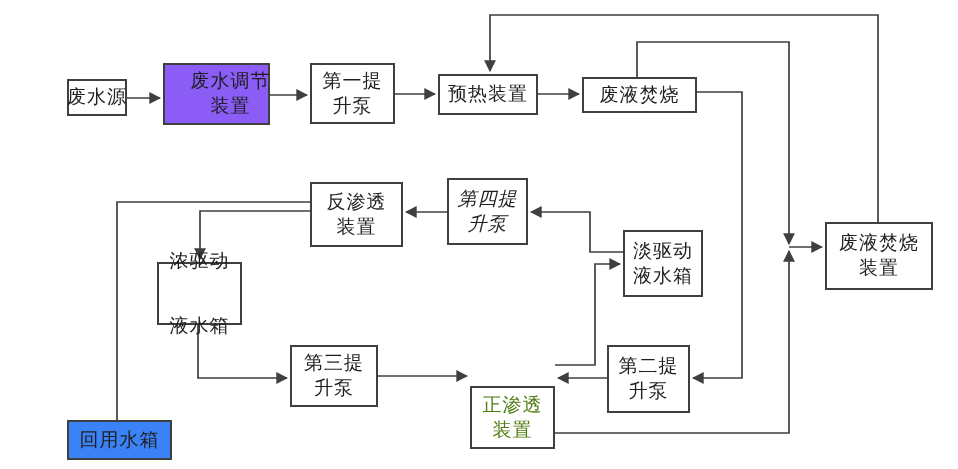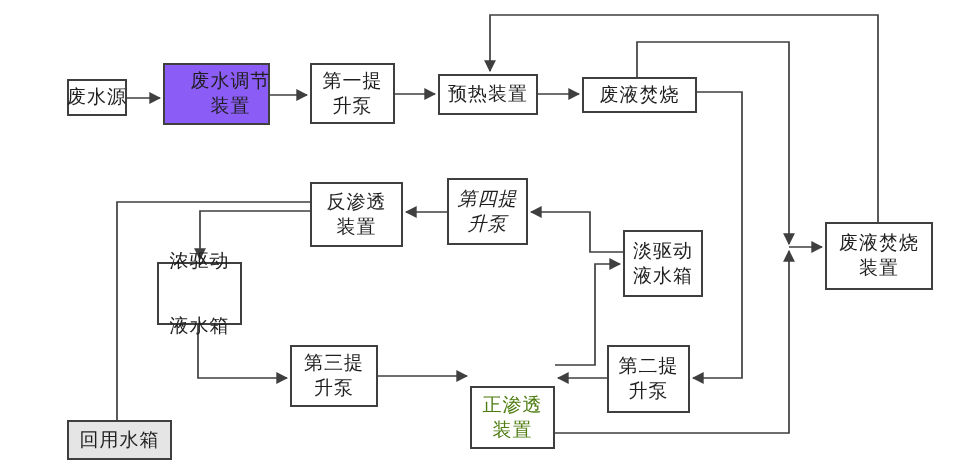--- a/index.html
+++ b/index.html
@@ -107,17 +107,17 @@
         <span class="line">升泵</span>
       </div>
       <div class="node" style="left: 470px; top: 342px; width: 85px; height: 63px; border-color: rgb(63, 63, 63); background: rgb(255, 255, 255); color: #4d7c0f; margin-top: 44px;">
         <span class="line">正渗透</span>
         <span class="line">装置</span>
       </div>
       <div class="node" style="left: 607px; top: 345px; width: 83px; height: 68px; border-color: rgb(63, 63, 63); background: rgb(255, 255, 255); color: rgb(31, 31, 31);">
         <span class="line">第二提</span>
         <span class="line">升泵</span>
       </div>
-      <div class="node" style="left: 67px; top: 420px; width: 105px; height: 40px; border-color: rgb(63, 63, 63); background: #e5e5e5; color: rgb(31, 31, 31);">
+      <div class="node" style="left: 67px; top: 420px; width: 105px; height: 40px; border-color: rgb(63, 63, 63); background: #3b82f6; color: rgb(31, 31, 31);">
         <span class="line">回用水箱</span>
       </div>
     </div>
 </div>
 
 </body></html>

